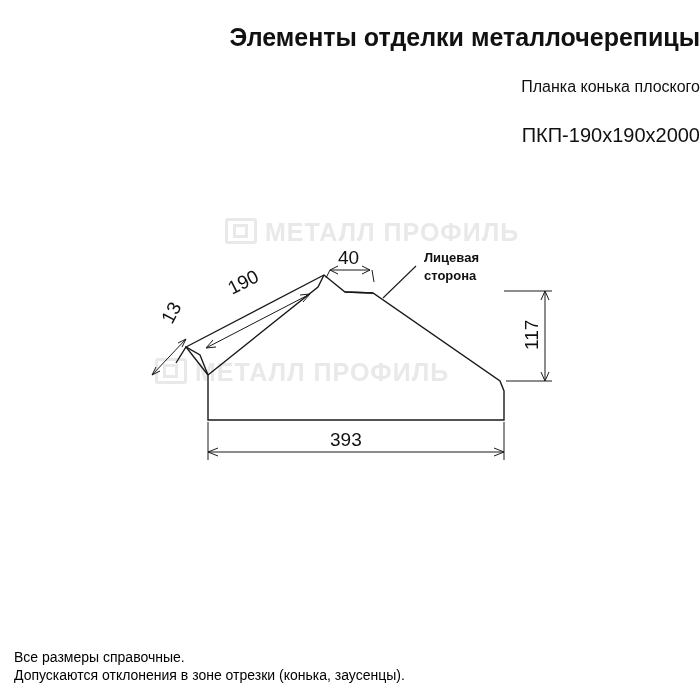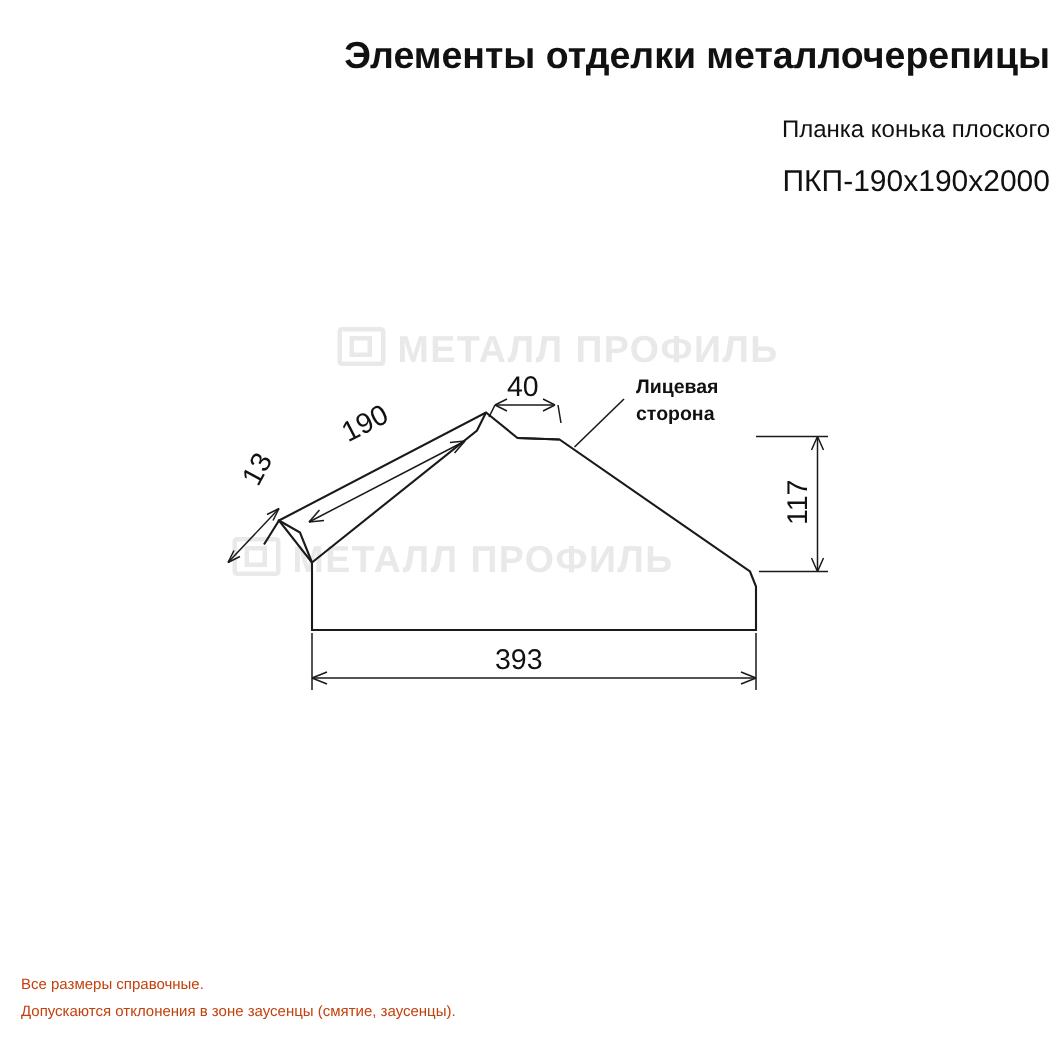--- a/index.html
+++ b/index.html
@@ -35,21 +35,21 @@
     line-height: 30px;
   }
   .sub-title {
     margin-top: 22px;
     font-size: 16px;
     font-weight: normal;
     color: #111111;
     line-height: 26px;
   }
   .code-title {
-    margin-top: 8px;
+    margin-top: 22px;
     font-size: 20px;
     font-weight: normal;
     color: #111111;
     line-height: 26px;
   }
 
   .drawing {
     position: absolute;
     top: 170px;
     left: 0;
@@ -93,23 +93,23 @@
     height: 8px;
     border: 3px solid #e9e9e9;
   }
   .wm-1 { top: 218px; left: 225px; }
   .wm-2 { top: 358px; left: 155px; }
 
   .notes {
     position: absolute;
     left: 14px;
     bottom: 16px;
-    font-size: 10px;
+    font-size: 14px;
     line-height: 18px;
-    color: #c2410c;
+    color: #000000;
   }
 
   .label-face {
     font-size: 13px;
     font-weight: bold;
     fill: #111111;
   }
   .dim-text {
     font-size: 19px;
     fill: #111111;
@@ -191,16 +191,16 @@
         <path d="M 504,282 L 494,278 M 504,282 L 494,286" stroke-width="1"></path>
         <path d="M 208,252 L 208,290" stroke-width="1"></path>
         <path d="M 504,252 L 504,290" stroke-width="1"></path>
       </g>
       <text class="dim-text" x="330" y="276">393</text>
     </svg>
   </div>
 
   <div class="notes">
     <div>Все размеры справочные.</div>
-    <div>Допускаются отклонения в зоне заусенцы (смятие, заусенцы).</div>
+    <div>Допускаются отклонения в зоне отрезки (конька, заусенцы).</div>
   </div>
 
 </div>
 
 </body></html>

